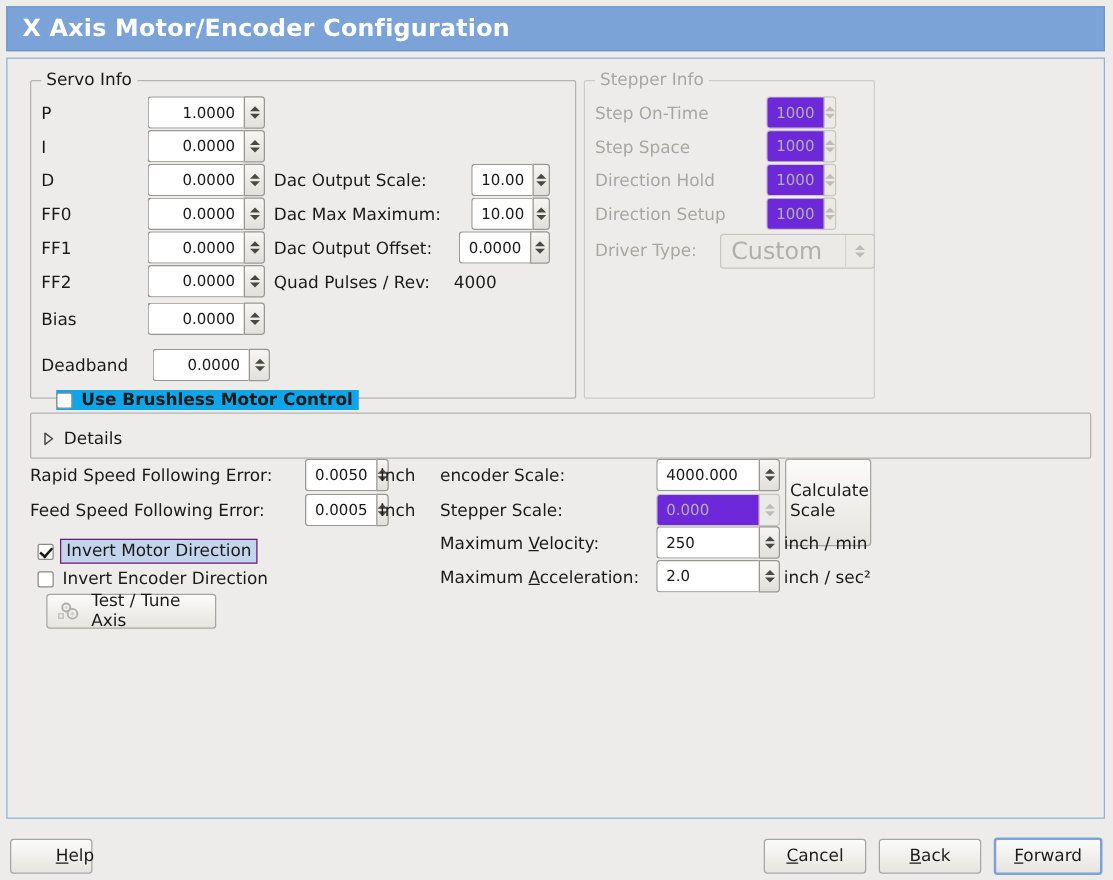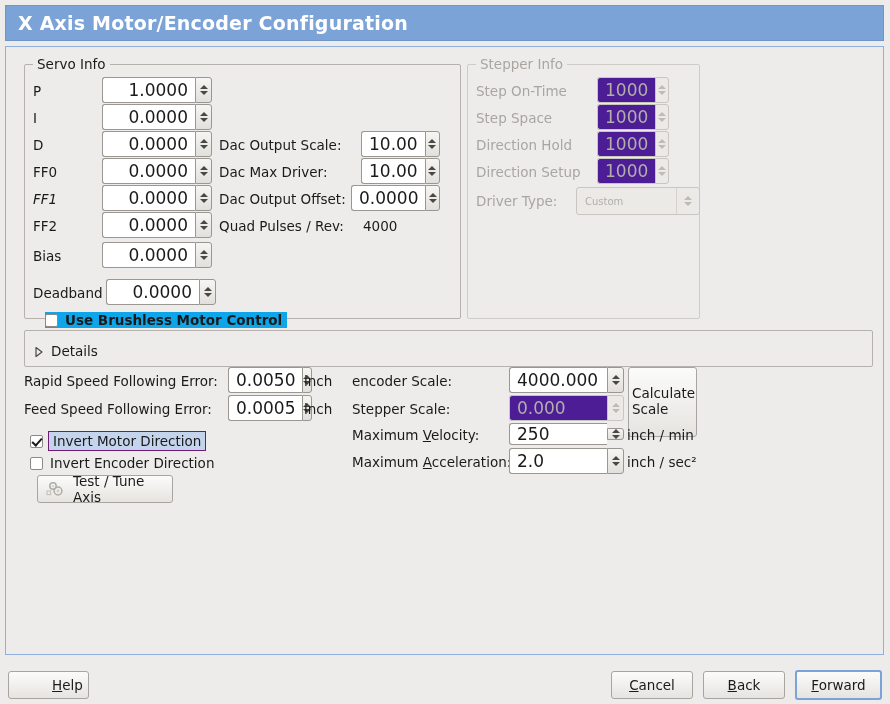--- a/index.html
+++ b/index.html
@@ -44,46 +44,46 @@
   .lbl{position:absolute;white-space:nowrap;font-size:13.5px;color:#1a1a1a;}
   .lbl.dim{color:#a9a6a1;}
   .u{text-decoration:underline;}
 
   
   .spin{position:absolute;height:26px;box-sizing:border-box;display:flex;}
   .spin .fld{
     flex:1;background:#ffffff;border:1px solid #9a9792;border-right:none;
     border-radius:3px 0 0 3px;box-sizing:border-box;
     display:flex;align-items:center;padding:0 7px;
-    font-size:17px;color:#1a1a1a;
+    font-size:12px;color:#1a1a1a;margin-left:16px;
   }
   .spin.right .fld{justify-content:flex-end;}
   .spin .btns{
     width:17px;background:linear-gradient(#f6f5f3,#e2e0dc);
     border:1px solid #9a9792;border-radius:0 3px 3px 0;
     box-sizing:border-box;display:flex;flex-direction:column;
     align-items:center;justify-content:center;
   }
   .spin .btns .ar{
     width:0;height:0;border-left:4px solid transparent;border-right:4px solid transparent;
   }
   .spin .btns .up{border-bottom:4px solid #4a4843;margin-bottom:2px;}
   .spin .btns .dn{border-top:4px solid #4a4843;}
   
-  .spin.dis .fld{background:#4c1d95;border-color:#c9c6c1;color:#b2afaa;}
+  .spin.dis .fld{background:#6d28d9;border-color:#c9c6c1;color:#b2afaa;}
   .spin.dis .btns{background:#eceae7;border-color:#c9c6c1;}
   .spin.dis .btns .up{border-bottom-color:#bfbcb7;}
   .spin.dis .btns .dn{border-top-color:#bfbcb7;}
 
   
   .combo{
     position:absolute;height:28px;box-sizing:border-box;display:flex;
     background:#eceae7;border:1px solid #c9c6c1;border-radius:3px;
   }
-  .combo .ctxt{flex:1;display:flex;align-items:center;padding:0 8px;color:#b2afaa;font-size:10px;}
+  .combo .ctxt{flex:1;display:flex;align-items:center;padding:0 8px;color:#b2afaa;font-size:19px;}
   .combo .cbtn{
     width:22px;border-left:1px solid #d6d3ce;display:flex;flex-direction:column;
     align-items:center;justify-content:center;
   }
   .combo .cbtn .ar{width:0;height:0;border-left:4px solid transparent;border-right:4px solid transparent;}
   .combo .cbtn .up{border-bottom:4px solid #bfbcb7;margin-bottom:2px;}
   .combo .cbtn .dn{border-top:4px solid #bfbcb7;}
 
   
   .cbrow{position:absolute;display:flex;align-items:center;white-space:nowrap;}
@@ -129,21 +129,21 @@
   <div class="panel">
 
     <div class="group" style="left:18px;top:17px;width:437px;height:255px;">
       <span class="glabel">Servo Info</span>
     </div>
 
     <div class="lbl" style="left:27px;top:36px;">P</div>
     <div class="lbl" style="left:27px;top:63px;">I</div>
     <div class="lbl" style="left:27px;top:90px;">D</div>
     <div class="lbl" style="left:27px;top:117px;">FF0</div>
-    <div class="lbl" style="left:27px;top:144px;font-style:italic;">FF1</div>
+    <div class="lbl" style="left:27px;top:144px;">FF1</div>
     <div class="lbl" style="left:27px;top:171px;">FF2</div>
     <div class="lbl" style="left:27px;top:201px;">Bias</div>
     <div class="lbl" style="left:27px;top:238px;">Deadband</div>
 
     <div class="spin right" style="left:96px;top:30px;width:110px;">
       <div class="fld">1.0000</div>
       <div class="btns">
           <span class="ar up"></span>
           <span class="ar dn"></span>
         </div>
@@ -192,21 +192,21 @@
     </div>
     <div class="spin right" style="left:100px;top:232px;width:110px;">
       <div class="fld">0.0000</div>
       <div class="btns">
           <span class="ar up"></span>
           <span class="ar dn"></span>
         </div>
     </div>
 
     <div class="lbl" style="left:213px;top:90px;">Dac Output Scale:</div>
-    <div class="lbl" style="left:213px;top:117px;">Dac Max Driver:</div>
+    <div class="lbl" style="left:213px;top:117px;">Dac Max Maximum:</div>
     <div class="lbl" style="left:213px;top:144px;">Dac Output Offset:</div>
     <div class="lbl" style="left:213px;top:171px;">Quad Pulses / Rev:</div>
     <div class="lbl" style="left:357px;top:171px;">4000</div>
 
     <div class="spin right" style="left:355px;top:84px;width:79px;">
       <div class="fld">10.00</div>
       <div class="btns">
           <span class="ar up"></span>
           <span class="ar dn"></span>
         </div>
@@ -355,21 +355,21 @@
     <div class="btn" style="left:622px;top:320px;width:69px;height:70px;">
       <span class="stack" style="padding-left:2px;">
         <span>Calculate</span>
         <span>Scale</span>
       </span>
     </div>
 
     <div class="lbl" style="left:346px;top:380px;">
       <span>Maximum </span><span class="u">V</span><span>elocity:</span>
     </div>
-    <div class="spin" style="left:503px;top:374px;width:115px;align-items:center;">
+    <div class="spin" style="left:503px;top:374px;width:115px;">
       <div class="fld">250</div>
       <div class="btns">
           <span class="ar up"></span>
           <span class="ar dn"></span>
         </div>
     </div>
     <div class="lbl" style="left:621px;top:380px;">inch / min</div>
 
     <div class="lbl" style="left:346px;top:407px;">
       <span>Maximum </span><span class="u">A</span><span>cceleration:</span>
@@ -378,21 +378,21 @@
       <div class="fld">2.0</div>
       <div class="btns">
           <span class="ar up"></span>
           <span class="ar dn"></span>
         </div>
     </div>
     <div class="lbl" style="left:621px;top:407px;">inch / sec²</div>
 
   </div>
 
-  <div class="btn" style="left:8px;top:671px;width:81px;height:28px;padding-left:38px;">
+  <div class="btn" style="left:8px;top:671px;width:66px;height:28px;padding-left:38px;">
     <span><span></span><span class="u">H</span><span>elp</span></span>
   </div>
   <div class="btn" style="left:611px;top:671px;width:82px;height:28px;">
     <span><span></span><span class="u">C</span><span>ancel</span></span>
   </div>
   <div class="btn" style="left:703px;top:671px;width:82px;height:28px;">
     <span><span></span><span class="u">B</span><span>ack</span></span>
   </div>
   <div class="btn focus" style="left:795px;top:670px;width:87px;height:30px;">
     <span><span></span><span class="u">F</span><span>orward</span></span>

